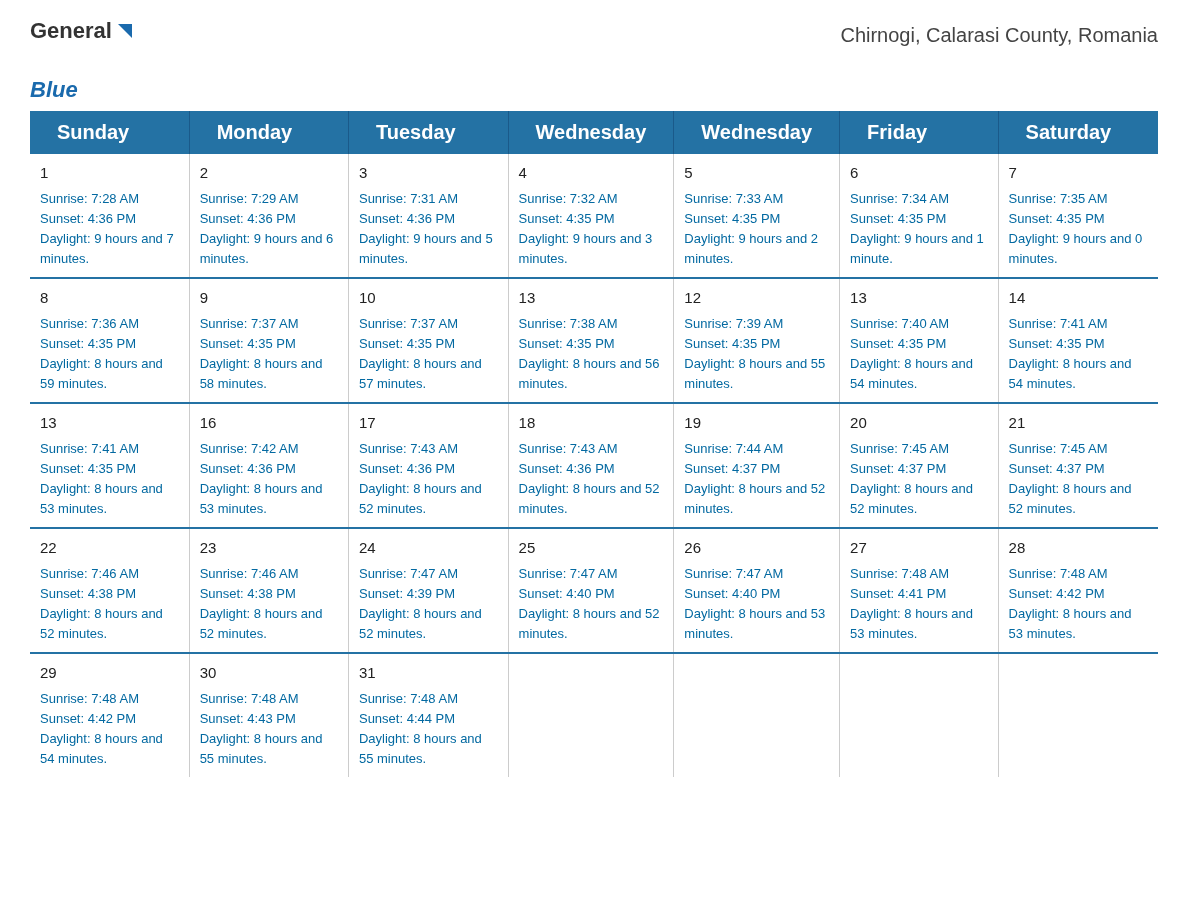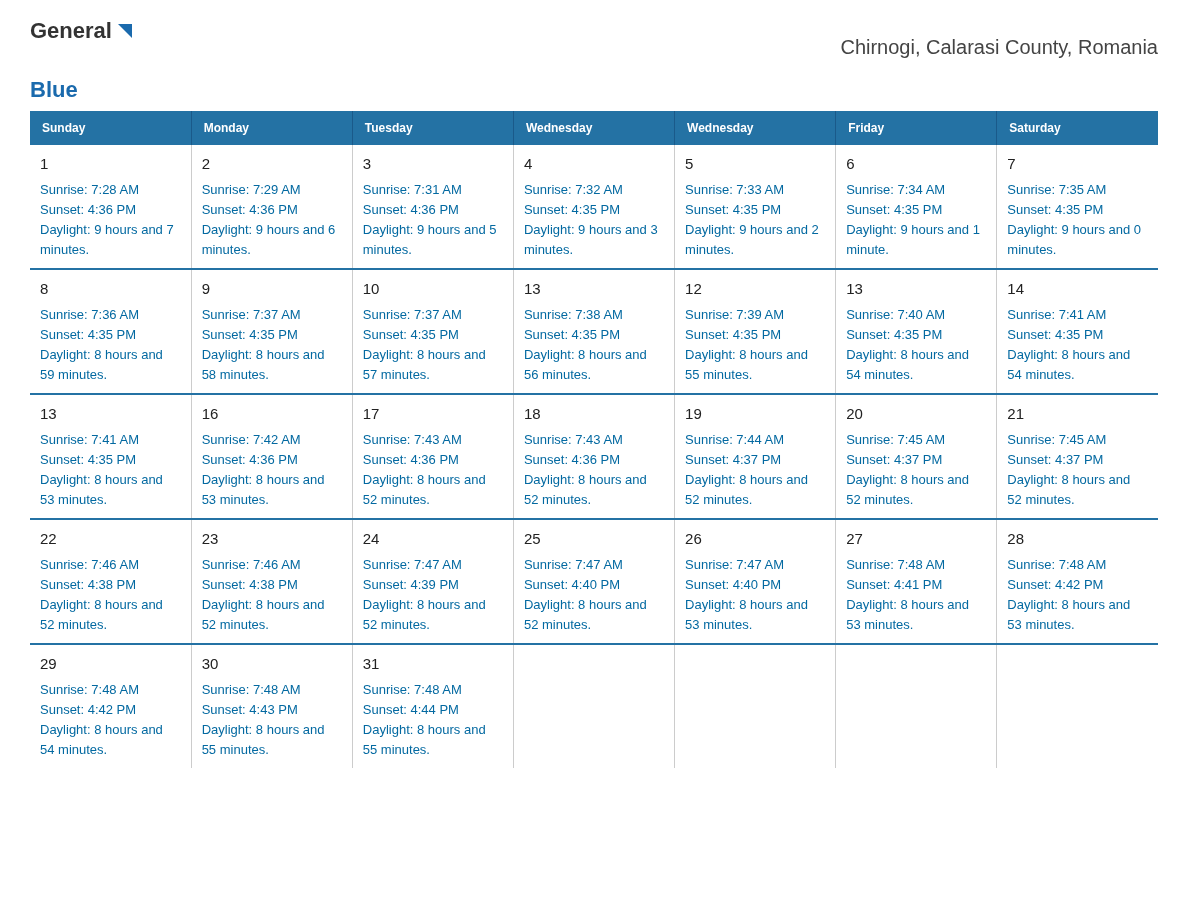--- a/index.html
+++ b/index.html
@@ -26,50 +26,51 @@
       font-size: 22px;
       font-weight: bold;
       color: #333;
       line-height: 1;
     }
     .logo-text-blue {
       font-size: 22px;
       font-weight: bold;
       color: #1a6aad;
       line-height: 1;
+      font-style: italic;
     }
     .logo-top-line {
       display: flex;
       align-items: center;
     }
     .title-block {
       text-align: right;
     }
     .calendar-title {
       font-size: 48px;
       font-weight: normal;
       color: #222;
       line-height: 1.1;
     }
     .calendar-subtitle {
       font-size: 20px;
       color: #444;
-      margin-top: 16px;
+      margin-top: 4px;
     }
     table {
       width: 100%;
       border-collapse: collapse;
       margin-top: 10px;
     }
     thead tr th {
       background-color: #2472a4;
       color: white;
-      font-size: 12px;
+      font-size: 20px;
       font-weight: bold;
-      padding: 10px 12px;
+      padding: 10px 27px;
       text-align: left;
       border-right: 1px solid #1a5a8a;
     }
     thead tr th:last-child {
       border-right: none;
       margin-top: 33px;
     }
     tbody tr td {
       vertical-align: top;
       padding: 8px 10px;

